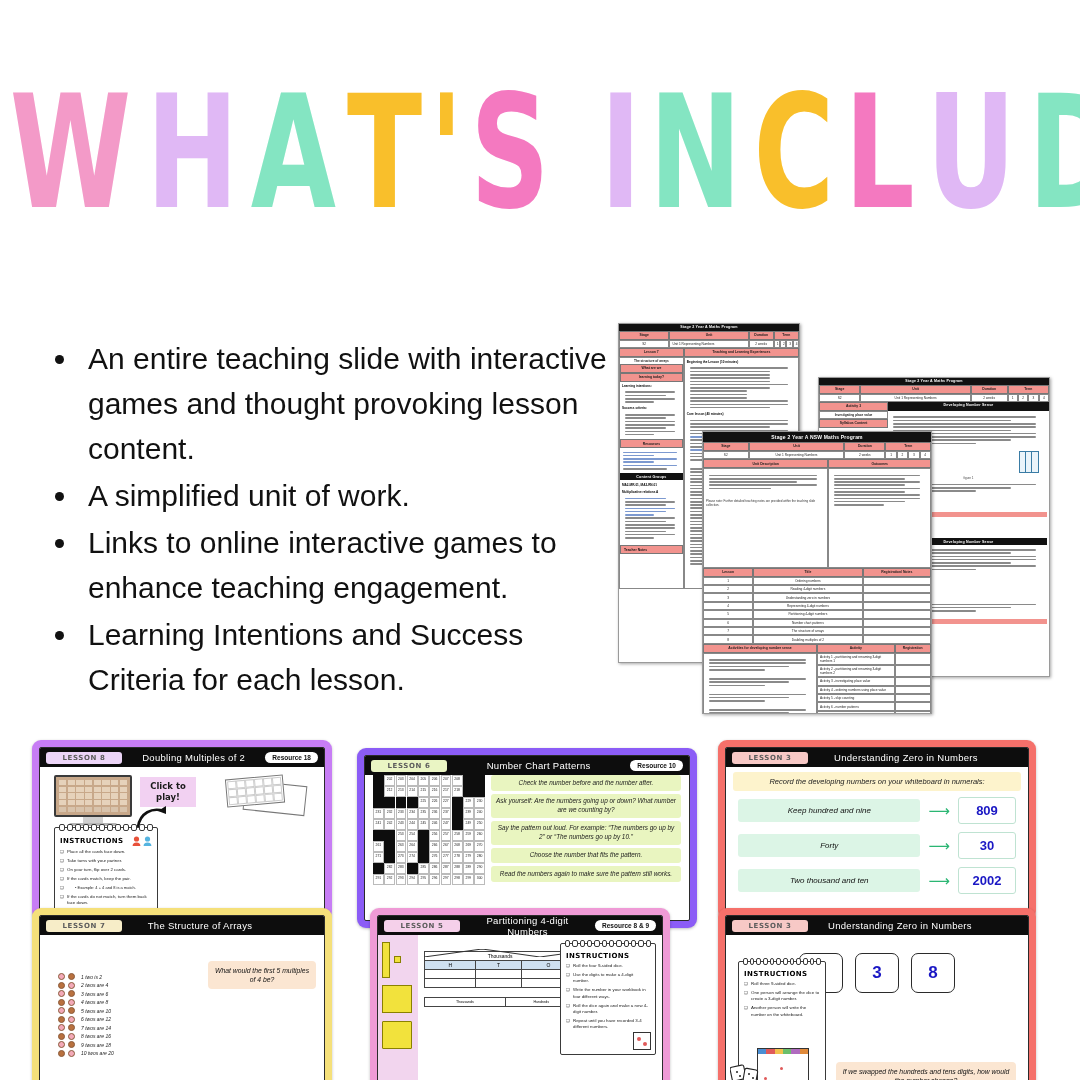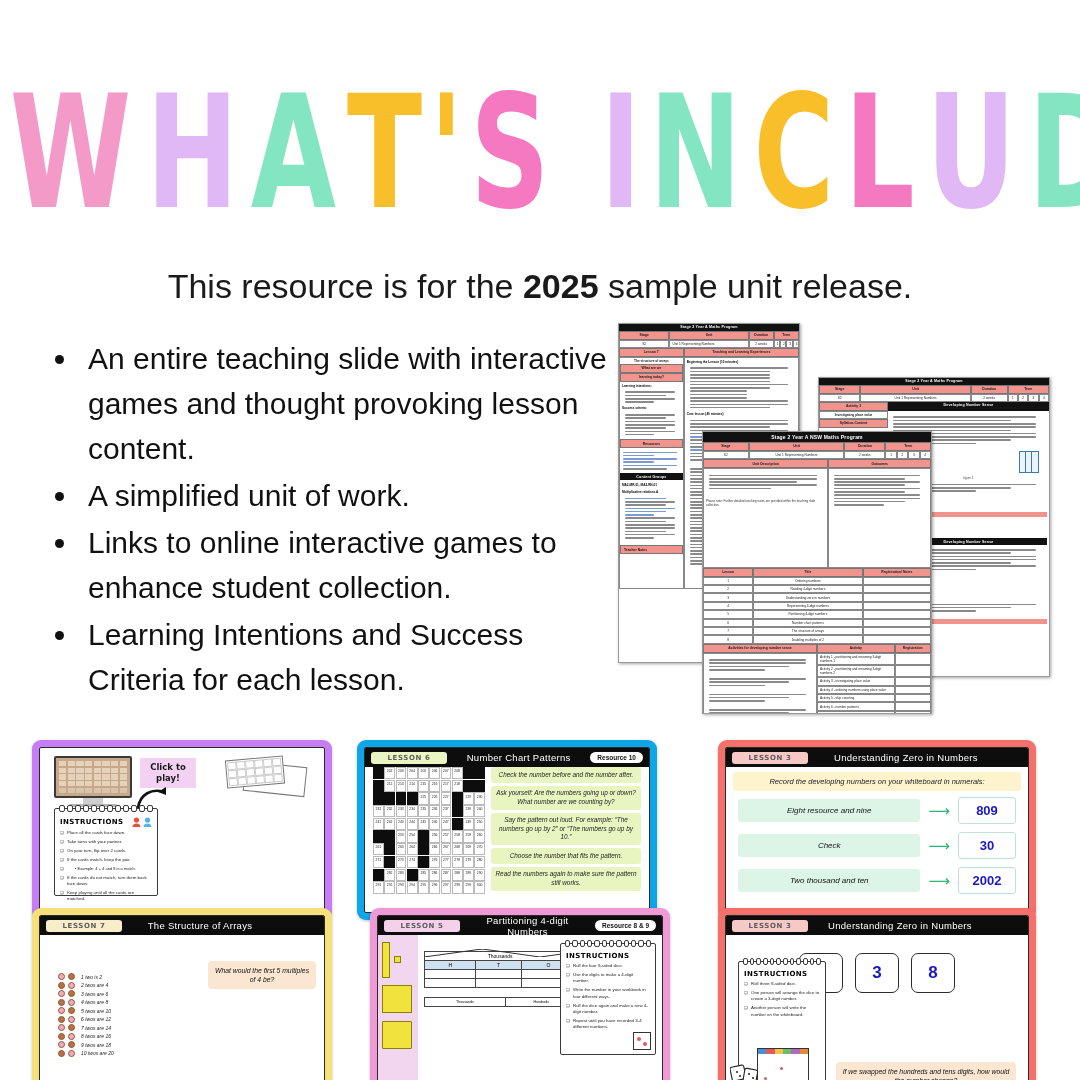--- a/index.html
+++ b/index.html
@@ -205,28 +205,25 @@
   }
   .mab { background:#f2e23c; border:1px solid #8a8100; }
 </style>
 </head>
 <body>
 
 <div class="page">
 
   <div class="headline" id="headline"><span style="color: rgb(243, 154, 200);">W</span><span style="color: rgb(224, 184, 245);">H</span><span style="color: rgb(132, 229, 194);">A</span><span style="color: rgb(249, 191, 43);">T</span><span style="color: rgb(249, 191, 43);">'</span><span style="color: rgb(244, 121, 192);">S</span><span style="color: rgb(255, 255, 255);">&nbsp;</span><span style="color: rgb(224, 184, 245);">I</span><span style="color: rgb(132, 229, 194);">N</span><span style="color: rgb(249, 191, 43);">C</span><span style="color: rgb(244, 121, 192);">L</span><span style="color: rgb(224, 184, 245);">U</span><span style="color: rgb(132, 229, 194);">D</span></div>
 
-  <div class="subtitle">
-    <span>This resource is for the </span><b>2025</b><span> sample unit release.</span>
-  </div>
 
   <ul class="bullets" id="bullets">
       <li>An entire teaching slide with interactive games and thought provoking lesson content.</li>
       <li>A simplified unit of work.</li>
-      <li>Links to online interactive games to enhance student collection.</li>
+      <li>Links to online interactive games to enhance teaching engagement.</li>
       <li>Learning Intentions and Success Criteria for each lesson.</li>
     </ul>
 
   <div class="docs">
 
     <div class="doc doc1">
       <div class="dhead">Stage 2 Year A Maths Program</div>
       <div class="drow">
         <div class="dred" style="width:28%">Stage</div>
         <div class="dred" style="width:44%">Unit</div>
@@ -617,20 +614,25 @@
           </div>
       </div>
     </div>
 
   </div>
 
   <div class="cards">
 
     <div class="card" style="left:32px; top:4px; width:300px; height:180px; background:#c77df5;">
       <div class="card-inner">
+        <div class="cbar">
+          <div class="cbadge" style="background:#ecd5f7">LESSON 8</div>
+          <div class="ctitle">Doubling Multiples of 2</div>
+          <div class="cres">Resource 18</div>
+        </div>
         <div class="cbody">
 
           <div class="monitor" style="left:14px; top:8px; width:78px;">
             <div class="mon-screen" style="height:42px; padding:3px;">
               <div style="display:grid;grid-template-columns:repeat(8,1fr);grid-template-rows:repeat(5,1fr);gap:1.4px;height:100%">
                 <div style="background:#e6d2bb"></div>
                   <div style="background:#e6d2bb"></div>
                   <div style="background:#e6d2bb"></div>
                   <div style="background:#e6d2bb"></div>
                   <div style="background:#e6d2bb"></div>
@@ -809,21 +811,21 @@
               </div>
             </div>
           <div class="cfoot">
             <span>Concluding the Lesson</span>
             <span>© The Bee Hive Box</span>
           </div>
         </div>
       </div>
     </div>
 
-    <div class="card" style="left:357px; top:4px; width:300px; height:180px; background:#0ea5e9;">
+    <div class="card" style="left:357px; top:12px; width:340px; height:180px; background:#8b5cf6;">
       <div class="card-inner">
         <div class="cbar">
           <div class="cbadge" style="background:#eaf5c4">LESSON 6</div>
           <div class="ctitle">Number Chart Patterns</div>
           <div class="cres">Resource 10</div>
         </div>
         <div class="cbody">
           <div style="display:flex;gap:6px;padding:0 8px">
             <div style="width:112px" class="hchart" id="card3-hchart">
                 <div class="hc k">201</div>
@@ -1053,26 +1055,26 @@
     <div class="card" style="left:718px; top:4px; width:318px; height:180px; background:#f5706a;">
       <div class="card-inner">
         <div class="cbar">
           <div class="cbadge" style="background:#f7c9c6">LESSON 3</div>
           <div class="ctitle" style="text-align:left;padding-left:20px">Understanding Zero in Numbers</div>
         </div>
         <div class="cbody">
           <div class="banner yellow">Record the developing numbers on your whiteboard in numerals:</div>
           <div id="card5-rows" style="margin-top:6px">
               <div class="arow">
-                <div class="aword">Eight resource and nine</div>
+                <div class="aword">Keep hundred and nine</div>
                 <div class="arrow">⟶</div>
                 <div class="anum">809</div>
               </div>
               <div class="arow">
-                <div class="aword">Check</div>
+                <div class="aword">Forty</div>
                 <div class="arrow">⟶</div>
                 <div class="anum">30</div>
               </div>
               <div class="arow">
                 <div class="aword">Two thousand and ten</div>
                 <div class="arrow">⟶</div>
                 <div class="anum">2002</div>
               </div>
             </div>
         </div>

